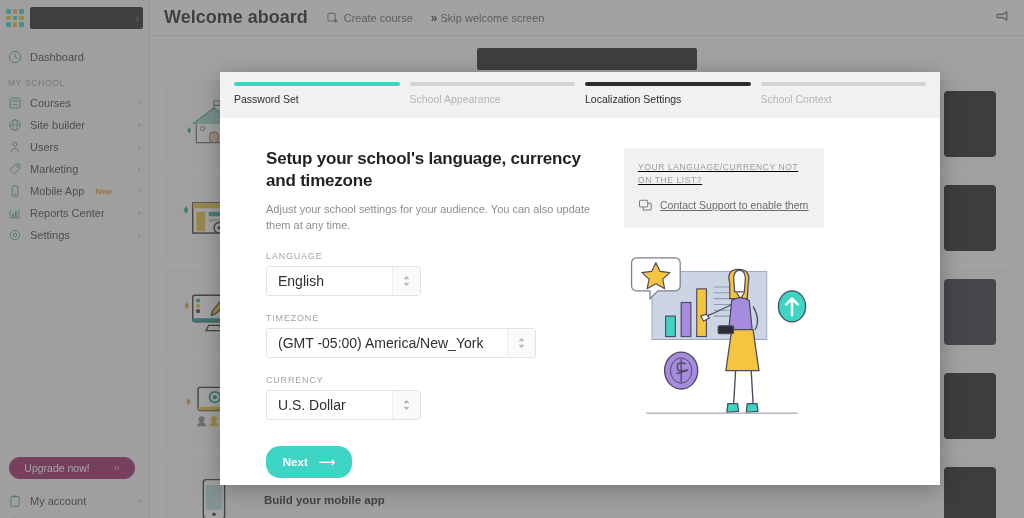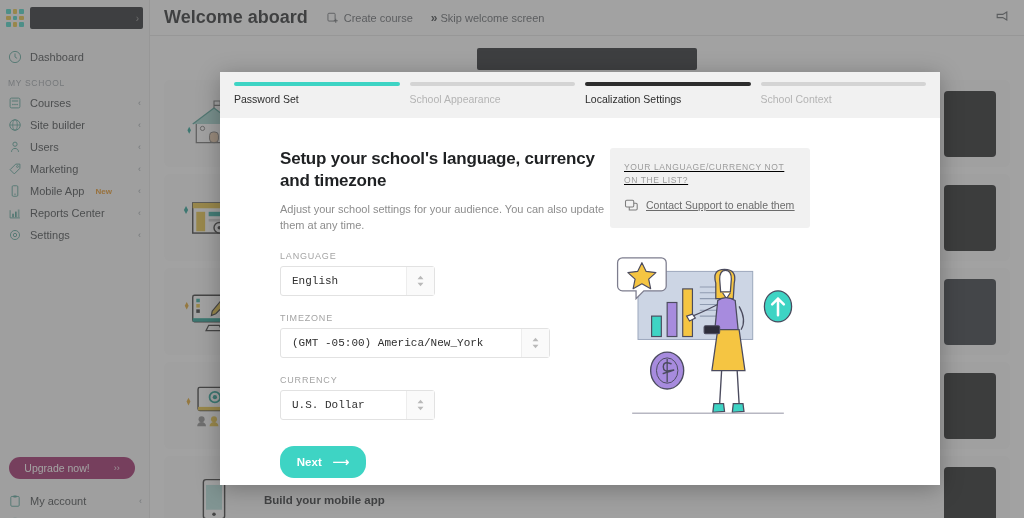--- a/index.html
+++ b/index.html
@@ -81,34 +81,34 @@
     background: #ffffff; box-shadow: 0 4px 22px rgba(0,0,0,.28);
   }
   .modal-head { height: 46px; background: #f1f1f1; padding: 10px 14px 0; display: flex; gap: 10px; }
   .step { flex: 1; }
   .step .bar { height: 4px; border-radius: 2px; background: #d4d4d4; }
   .step .bar.done { background: #3ed4c4; }
   .step .bar.active { background: #2d2d2d; }
   .step .lbl { font-size: 10.5px; color: #b4b4b4; margin-top: 7px; }
   .step .lbl.on { color: #2d2d2d; }
 
-  .modal-body { display: flex; padding: 30px 60px 0; }
+  .modal-body { display: flex; padding: 30px 46px 0; gap: 28px; }
   .col-left { width: 330px; }
   .m-title { font-size: 17px; font-weight: bold; color: #1f2123; line-height: 1.28; letter-spacing: -.2px; }
   .m-sub { font-size: 11px; color: #8d8d8d; line-height: 1.5; margin-top: 9px; }
 
   .field { margin-top: 17px; }
   .f-label { font-size: 9px; letter-spacing: .09em; color: #a4a4a4; margin-bottom: 5px; }
   .select {
     display: flex; align-items: stretch; border: 1px solid #e2e2e2; border-radius: 3px;
     background: #fff; height: 30px; width: 155px;
   }
   .select.wide { width: 270px; }
   .select .val { flex: 1; display: flex; align-items: center; padding: 0 11px;
-                 font-size: 11px; color: #2f2f2f; white-space: nowrap; font-family: Liberation Mono, monospace; }
+                 font-size: 14px; color: #2f2f2f; white-space: nowrap; }
   .select .spin { width: 28px; border-left: 1px solid #ededed; background: #fafafa;
                   display: flex; align-items: center; justify-content: center; }
 
   .next-btn {
     margin-top: 26px; width: 86px; height: 32px; border-radius: 14px; background: #3ed4c4;
     color: #fff; font-size: 11.5px; font-weight: bold;
     display: flex; align-items: center; justify-content: center; gap: 11px; border: none;
     font-family: "Liberation Sans", sans-serif; cursor: pointer;
   }
 

